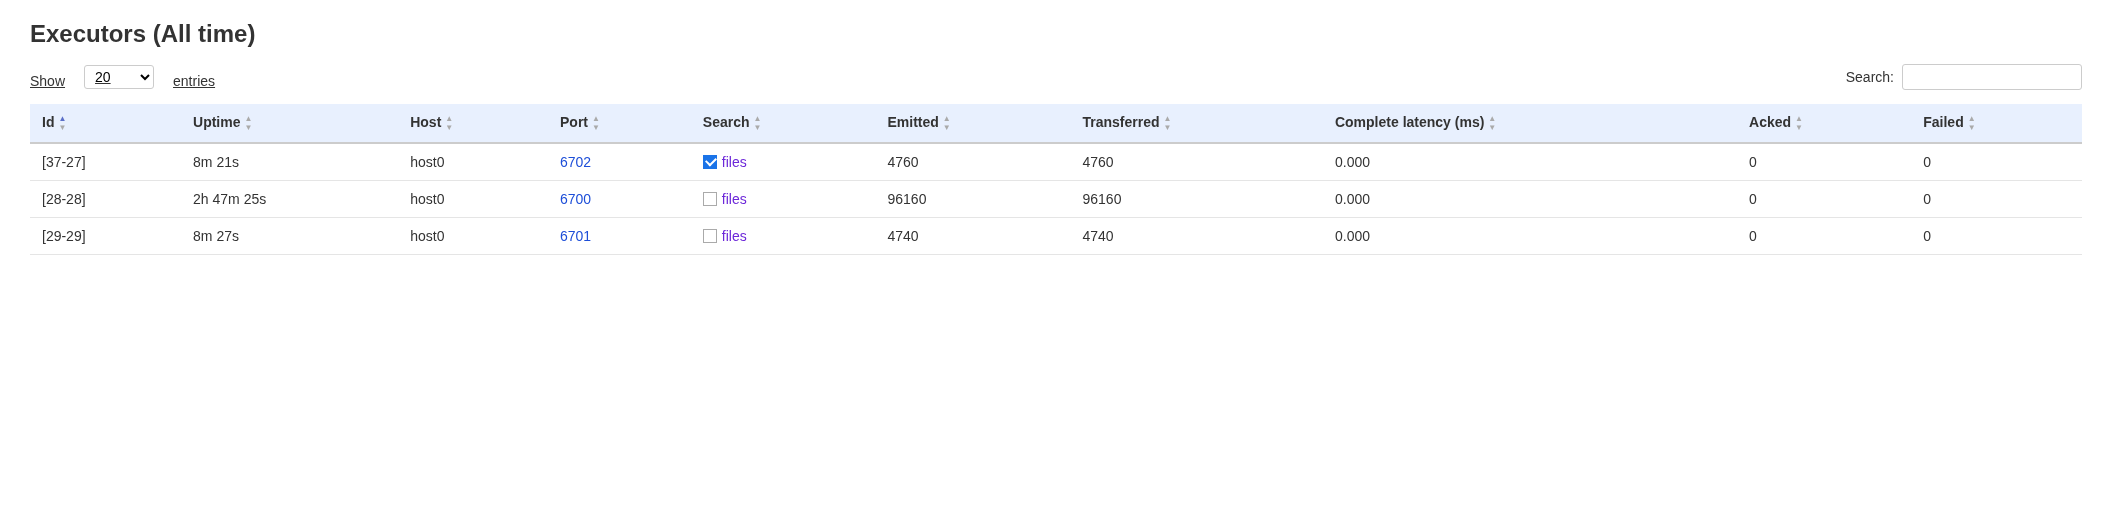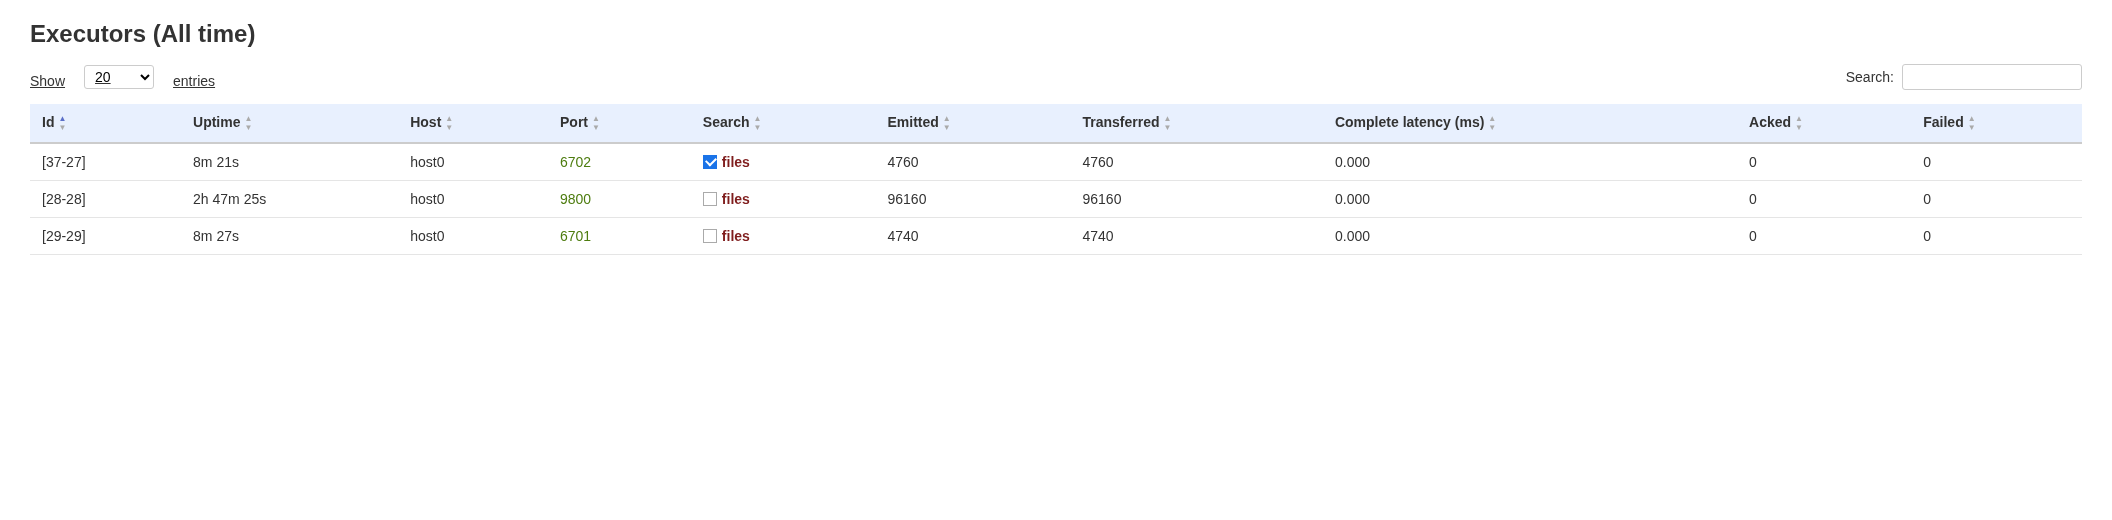--- a/index.html
+++ b/index.html
@@ -82,21 +82,21 @@
       color: #5b6fc8;
     }
     tbody tr {
       border-bottom: 1px solid #e5e5e5;
     }
     tbody td {
       padding: 10px 12px;
       vertical-align: middle;
     }
     .link-blue {
-      color: #4d7c0f;
+      color: #1d4ed8;
       text-decoration: none;
     }
     .action-cell {
       display: flex;
       align-items: center;
       gap: 5px;
       color: #1a73e8;
     }
     .checkbox-custom {
       width: 14px;
@@ -117,23 +117,22 @@
       position: absolute;
       left: 2px;
       top: 1px;
       width: 8px;
       height: 5px;
       border-left: 2px solid #fff;
       border-bottom: 2px solid #fff;
       transform: rotate(-45deg);
     }
     .actions-text {
-      color: #7f1d1d;
+      color: #6d28d9;
       text-decoration: none;
-      font-weight: bold;
     }
   </style>
 </head>
 <body>
 
 <h1>Executors (All time)</h1>
 
 <div class="controls">
   <div class="show-entries">
     <span>Show</span>
@@ -207,21 +206,21 @@
         <td>4760</td>
         <td>4760</td>
         <td>0.000</td>
         <td>0</td>
         <td>0</td>
       </tr>
       <tr>
         <td>[28-28]</td>
         <td>2h 47m 25s</td>
         <td>host0</td>
-        <td><a href="#" class="link-blue">9800</a></td>
+        <td><a href="#" class="link-blue">6700</a></td>
         <td>
           <div class="action-cell">
             <span class="checkbox-custom"></span>
             <a href="#" class="actions-text">files</a>
           </div>
         </td>
         <td>96160</td>
         <td>96160</td>
         <td>0.000</td>
         <td>0</td>

